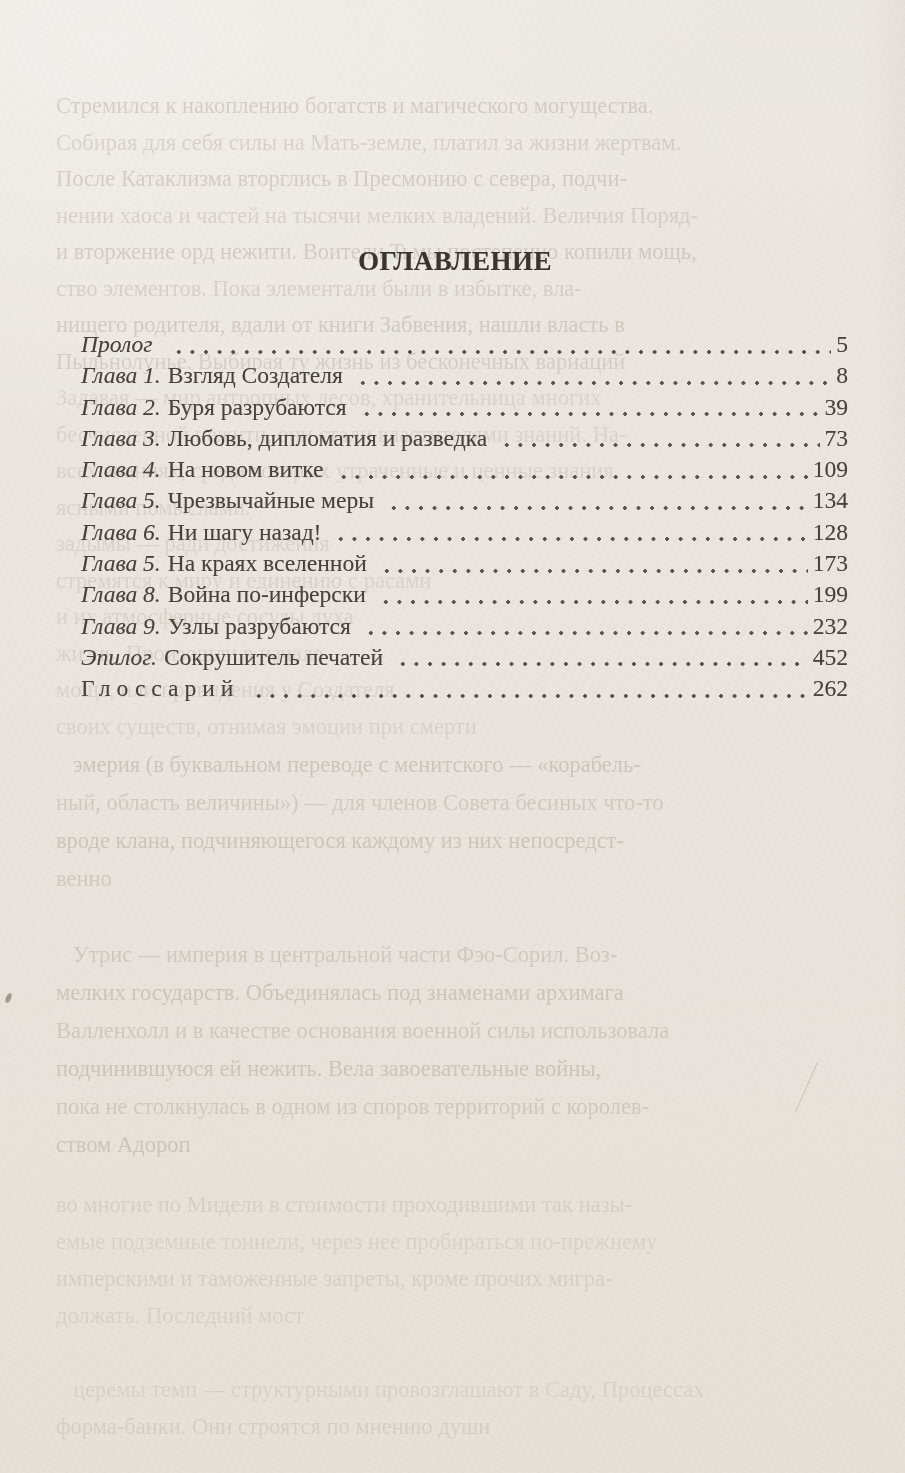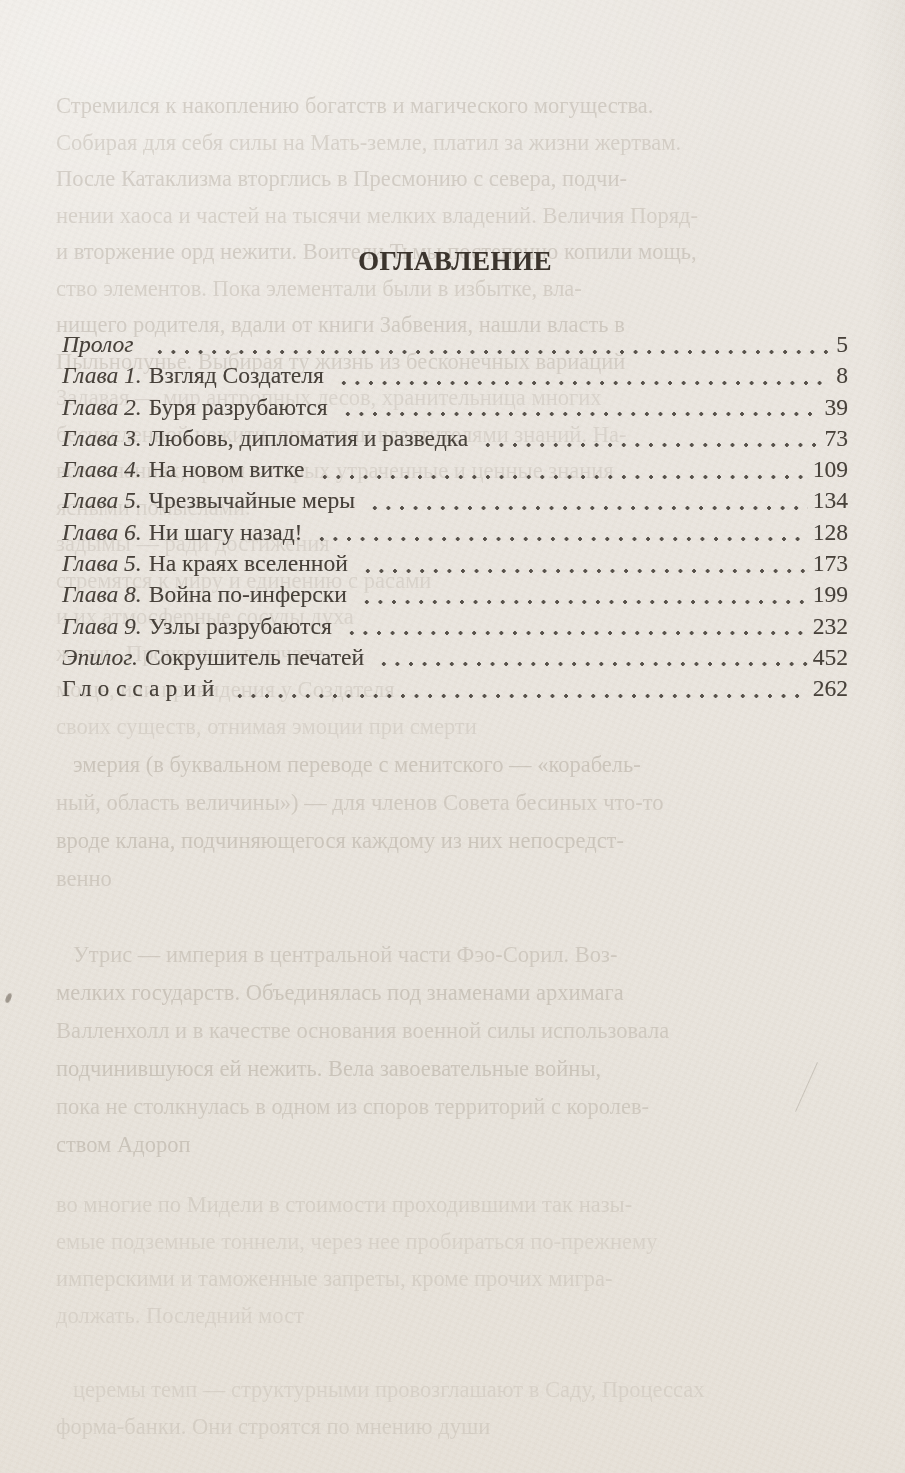--- a/index.html
+++ b/index.html
@@ -62,20 +62,21 @@
     color: #47413a;
     font-size: 23.5px;
     text-shadow: 0.3px 0.4px 0.5px rgba(71,65,58,0.28);
   }
   .toc-row {
     display: flex;
     align-items: flex-start;
     height: 31.3px;
     line-height: 31.3px;
     white-space: nowrap;
+    margin-left: 19px;
   }
   .prefix { font-style: italic; margin-right: 7px; }
   .prefix:empty { display: none; margin: 0; }
   .leader {
     flex: 1 1 auto;
     align-self: stretch;
     margin: 0 5px 0 9px;
     background-image: radial-gradient(circle at center, rgba(62,56,49,0.85) 1.55px, rgba(62,56,49,0) 2px);
     background-size: 13.6px 13.6px;
     background-repeat: repeat-x;

